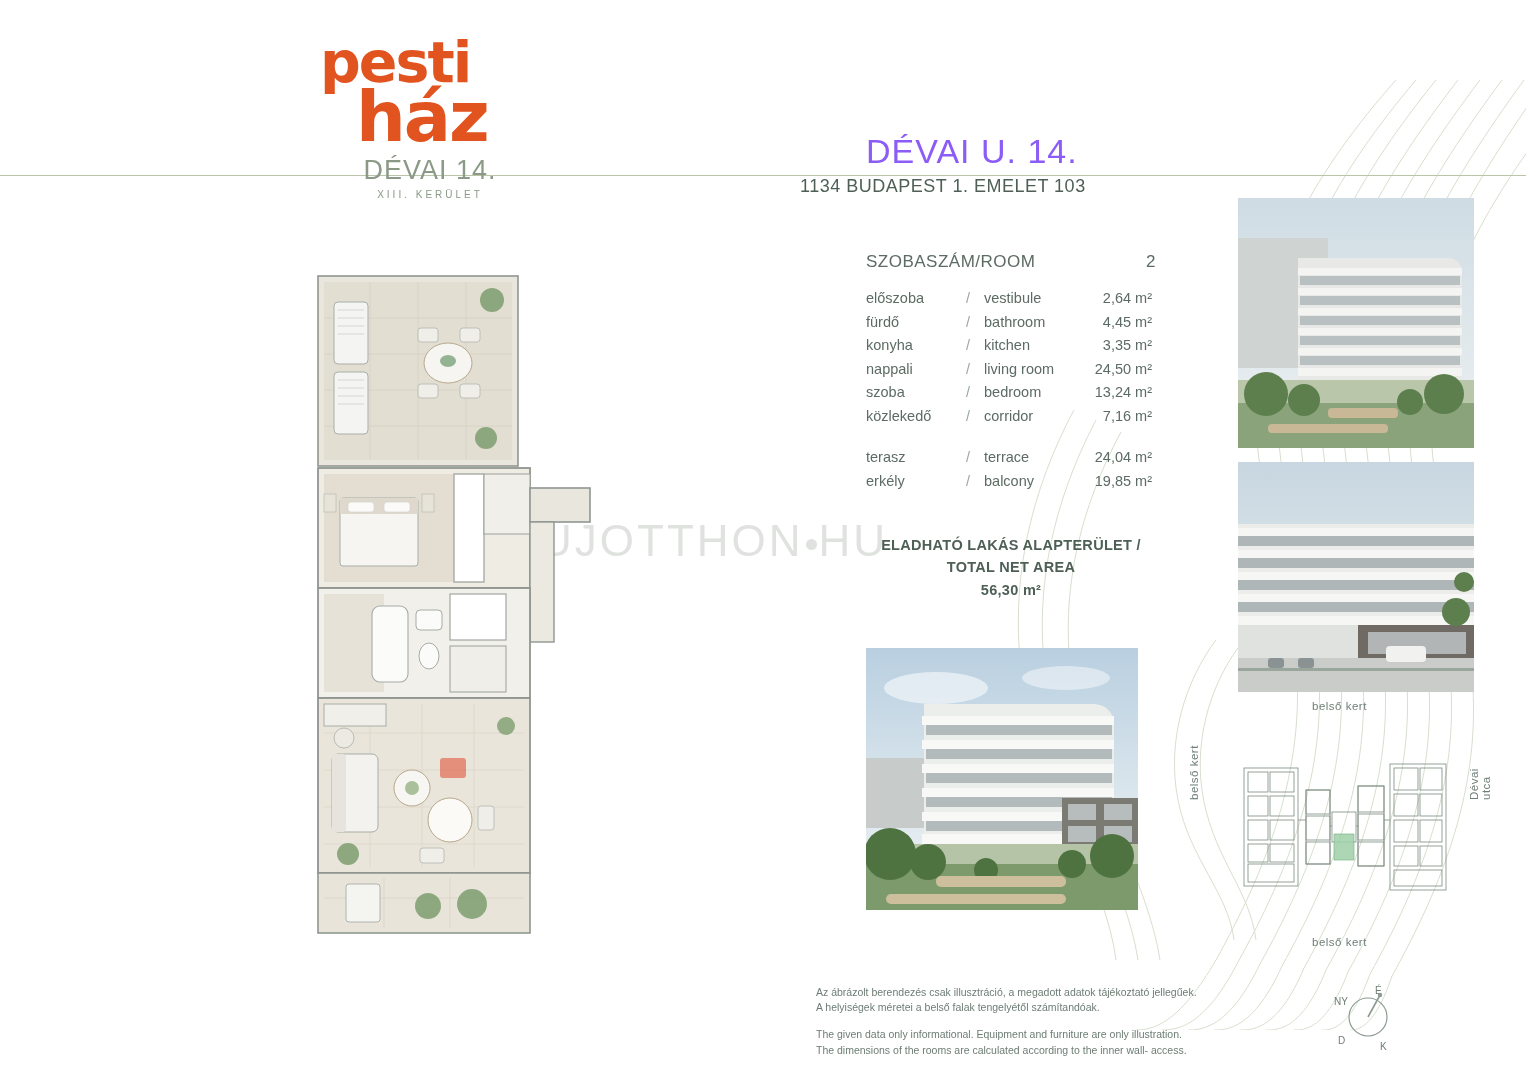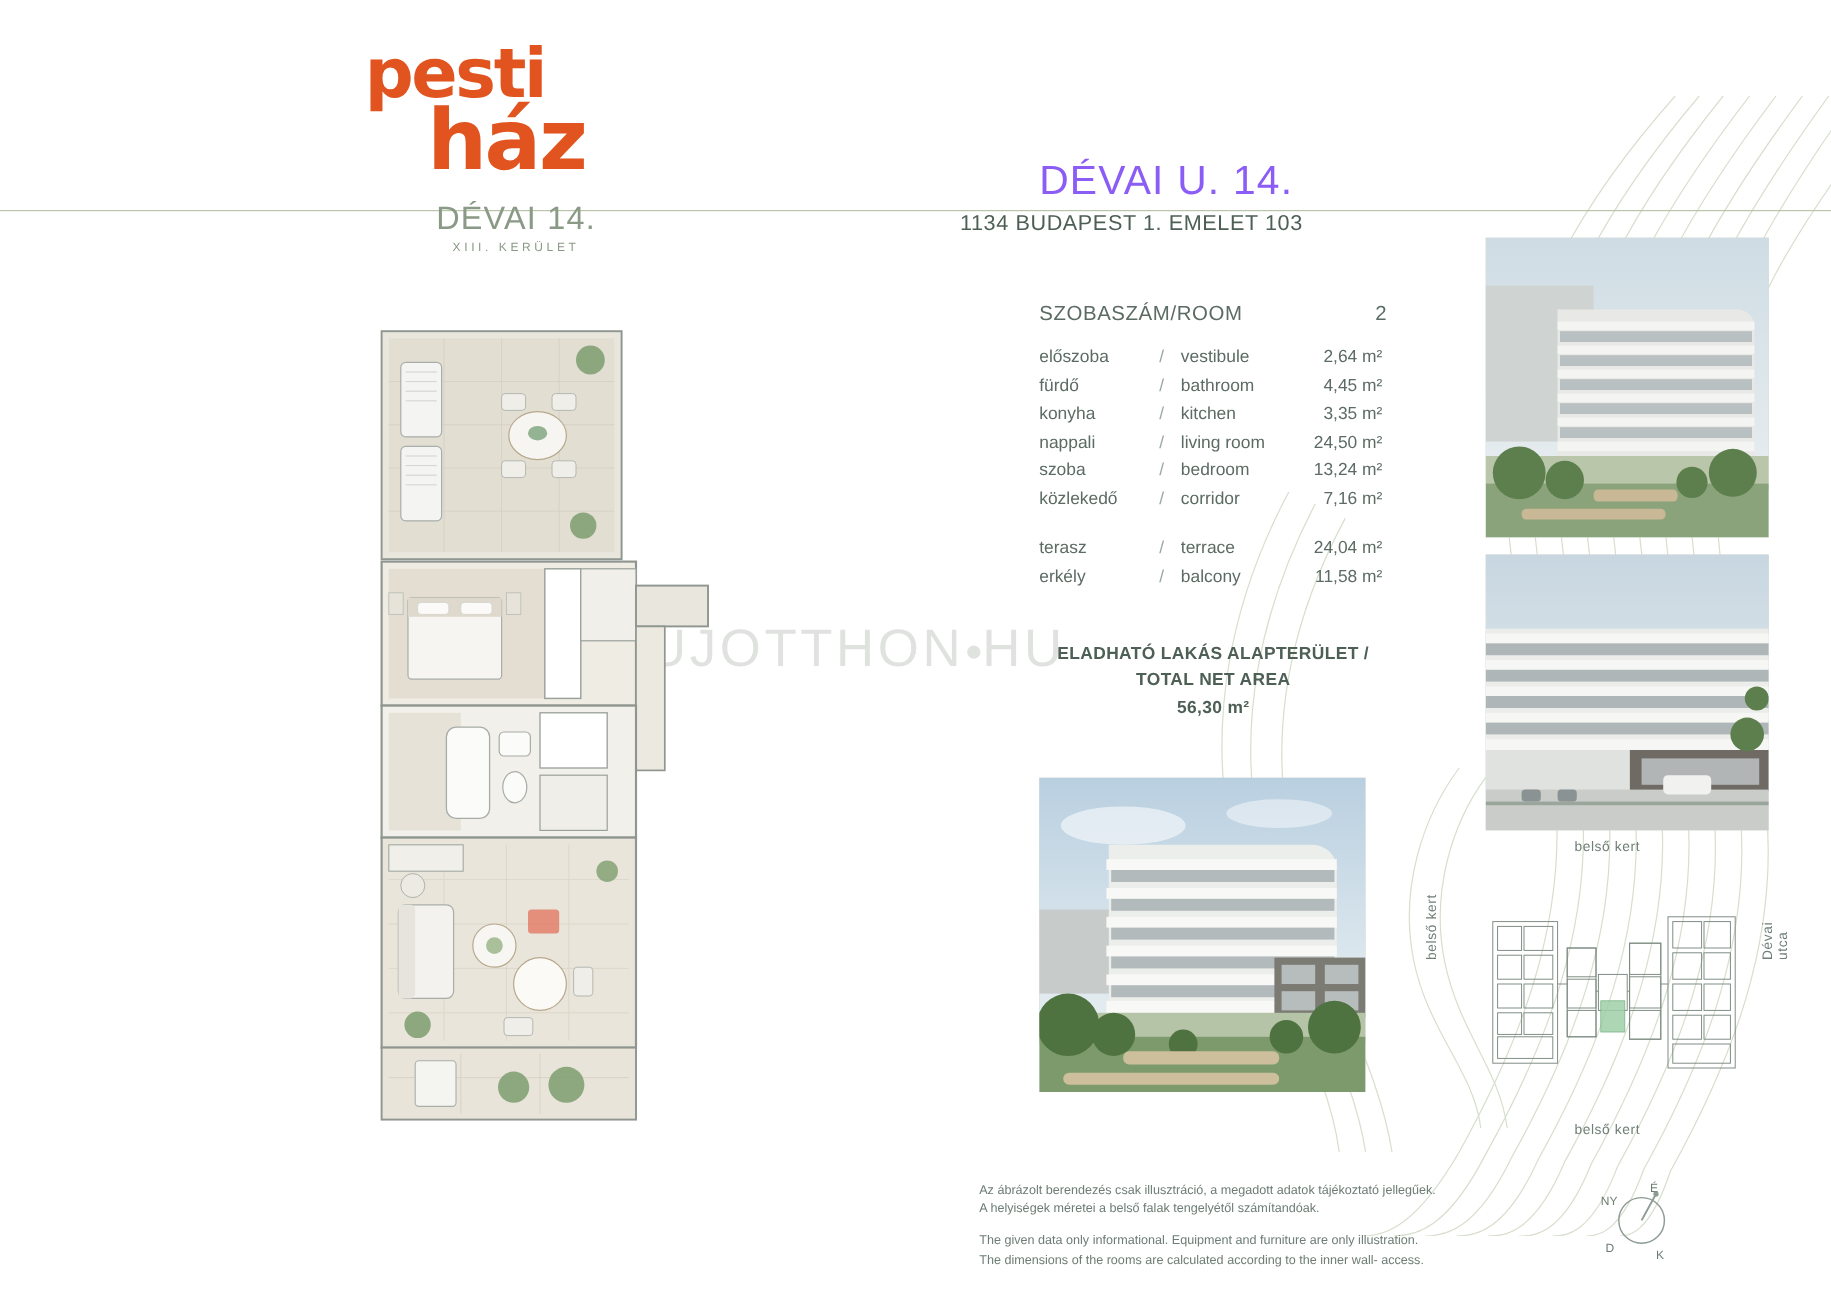--- a/index.html
+++ b/index.html
@@ -40,37 +40,37 @@
     text-align: center;
   }
   .logo .l1 {
     font-family: "DejaVu Sans", sans-serif;
     font-weight: bold;
     font-size: 57px;
     letter-spacing: -2px;
     color: #e2541f;
     line-height: 0.86;
     text-align: left;
-    margin-left: 4px;
+    margin-left: 20px;
   }
   .logo .l2 {
     font-family: "DejaVu Sans", sans-serif;
     font-weight: bold;
     font-size: 70px;
     letter-spacing: -2px;
     color: #e2541f;
     line-height: 0.86;
     text-align: left;
     margin-left: 56px;
   }
   .logo .l3 {
     font-size: 27px;
     letter-spacing: 1px;
     color: #8a9a86;
-    margin-top: 20px;
+    margin-top: 8px;
   }
   .logo .l4 {
     font-size: 10px;
     letter-spacing: 3px;
     color: #8a9a86;
     margin-top: 3px;
   }
 
   
   .title-main {
@@ -297,21 +297,21 @@
   <div class="row">
     <span class="hu">terasz</span>
     <span class="sl">/</span>
     <span class="en">terrace</span>
     <span class="ar">24,04 m²</span>
   </div>
   <div class="row">
     <span class="hu">erkély</span>
     <span class="sl">/</span>
     <span class="en">balcony</span>
-    <span class="ar">11,58 m²</span>
+    <span class="ar">19,85 m²</span>
   </div>
 </div>
 
 <div class="totals">
   <div class="blk">
     <div class="ln">ELADHATÓ LAKÁS ALAPTERÜLET /</div>
     <div class="ln ln2">
       <span>TOTAL  NET AREA</span>
       <span>56,30 m²</span>
     </div>

